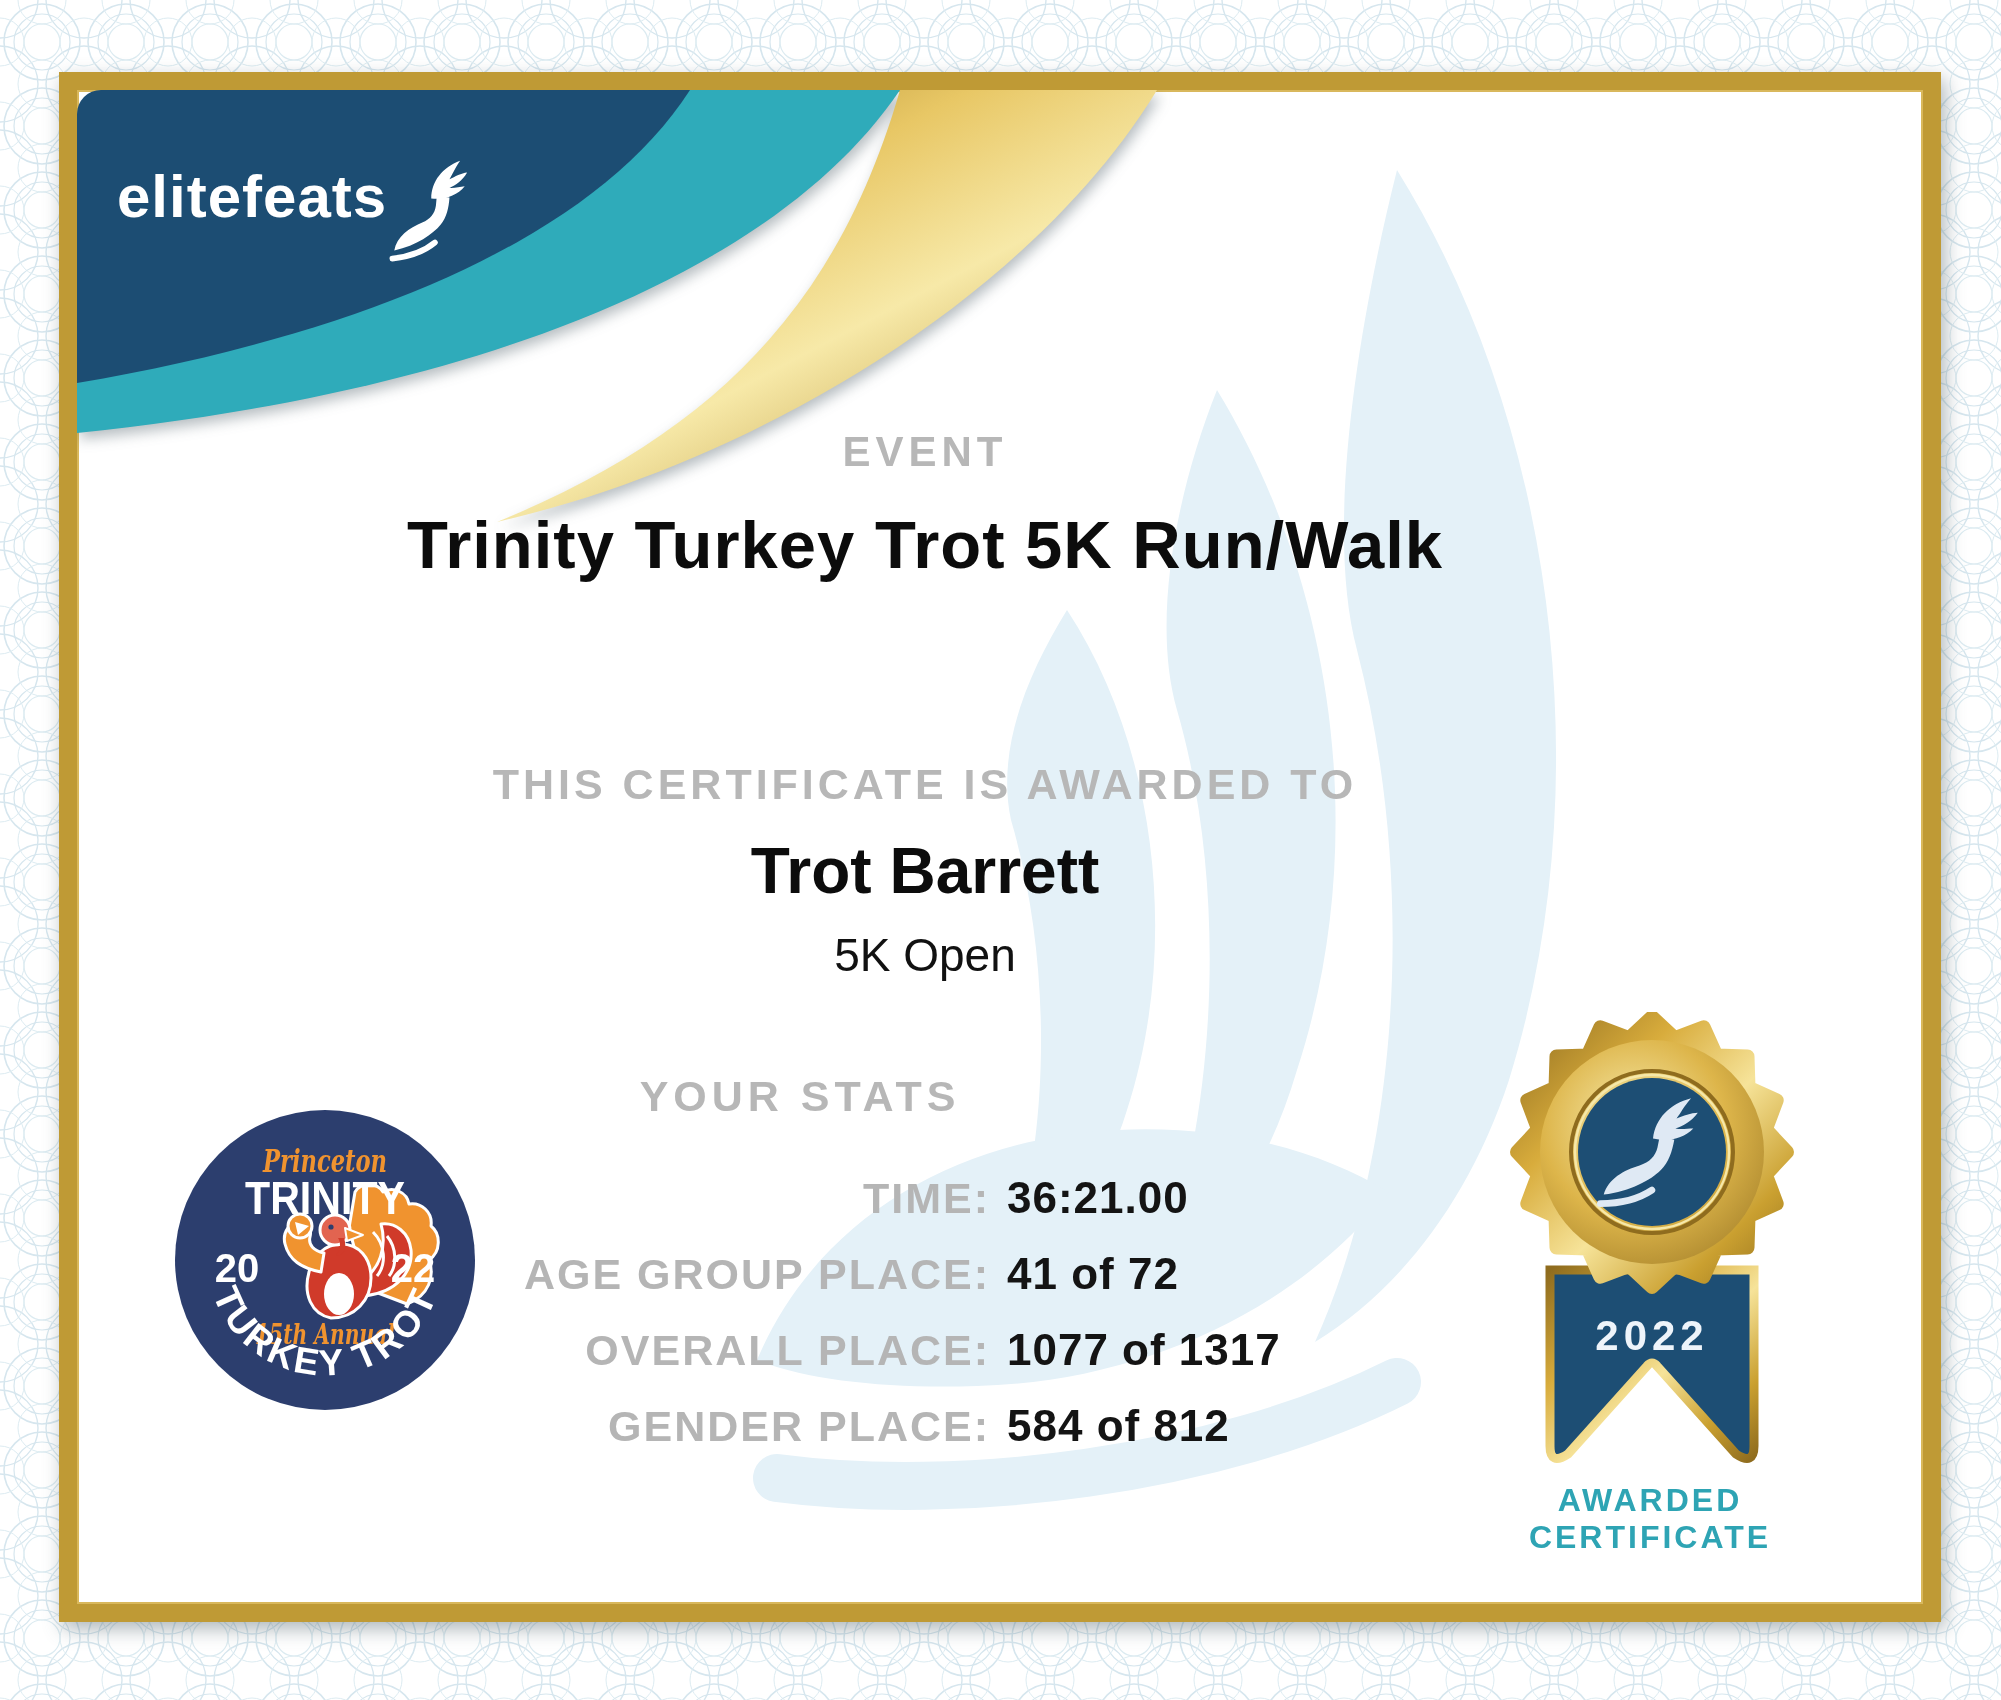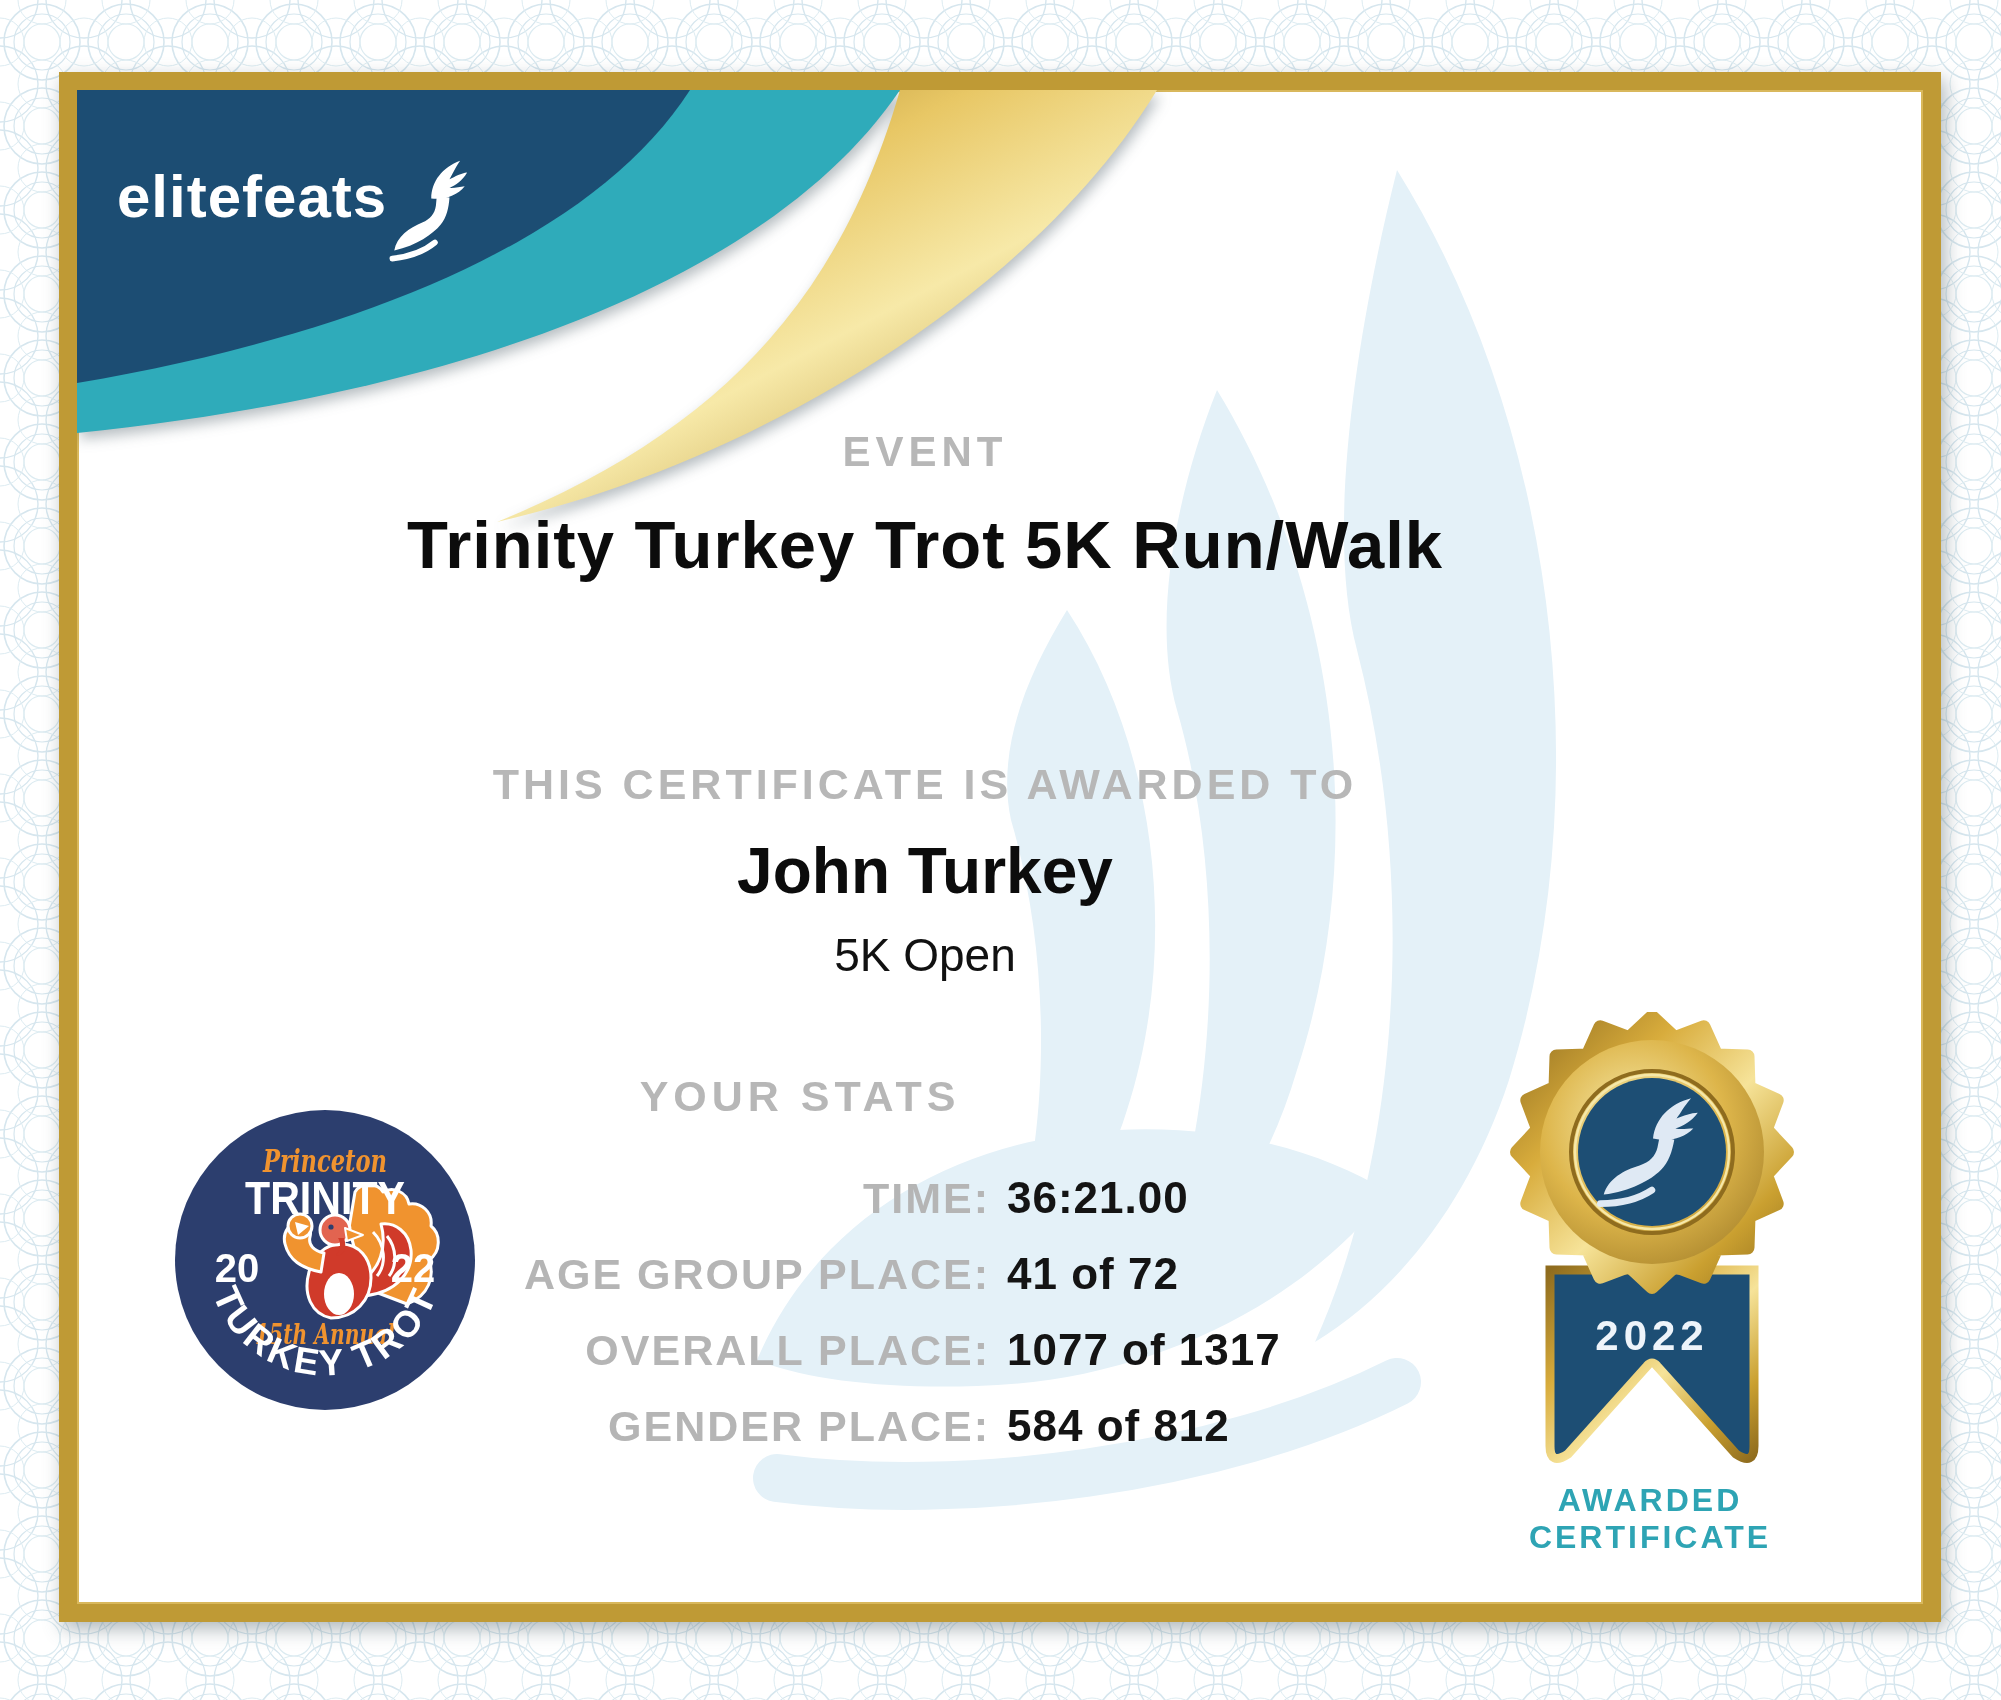--- a/index.html
+++ b/index.html
@@ -11,21 +11,21 @@
   
   .guilloche{position:absolute;left:0;top:0;z-index:0;}
   
   .sheet{
     position:absolute;left:59px;top:72px;width:1846px;height:1514px;
     background:#ffffff;
     border:18px solid #bf9a35;
     box-shadow: inset 0 0 0 2px #d9b85c, 4px 7px 18px rgba(75,95,105,.45);
     z-index:1;
   }
-  .inner{position:absolute;left:0;top:0;width:1846px;height:1514px;overflow:hidden;}
+  .inner{position:absolute;left:0;top:0;width:1846px;height:1514px;overflow:hidden;border-radius:24px;}
   
   .watermark{position:absolute;left:620px;top:40px;width:1000px;height:1460px;z-index:1;}
   
   .swoosh{position:absolute;left:0;top:0;z-index:2;filter:drop-shadow(3px 6px 7px rgba(60,80,90,.38));}
   .logo{
     position:absolute;left:40px;top:56px;z-index:3;display:flex;align-items:center;
     color:#ffffff;font-size:60px;font-weight:700;letter-spacing:1px;
   }
   .logo .foot{width:96px;height:100px;margin-left:-4px;transform:rotate(-6deg) translateY(14px);}
   
@@ -131,21 +131,21 @@
     <div class="logo">
       <span>elitefeats</span>
       <svg class="foot" viewBox="0 0 100 100" style="color:#ffffff">
         <use href="#wfoot"></use>
       </svg>
     </div>
 
     <div class="cline gray-caps event-label">EVENT</div>
     <div class="cline event-title">Trinity Turkey Trot 5K Run/Walk</div>
     <div class="cline gray-caps awarded-label">THIS CERTIFICATE IS AWARDED TO</div>
-    <div class="cline recipient">John Turkey</div>
+    <div class="cline recipient">Trot Barrett</div>
     <div class="cline division">5K Open</div>
 
     <div class="stats-heading gray-caps">YOUR STATS</div>
     <div class="stats">
       <div class="lbl">TIME:</div>
       <div class="val">36:21.00</div>
       <div class="lbl">AGE GROUP PLACE:</div>
       <div class="val">41 of 72</div>
       <div class="lbl">OVERALL PLACE:</div>
       <div class="val">1077 of 1317</div>

